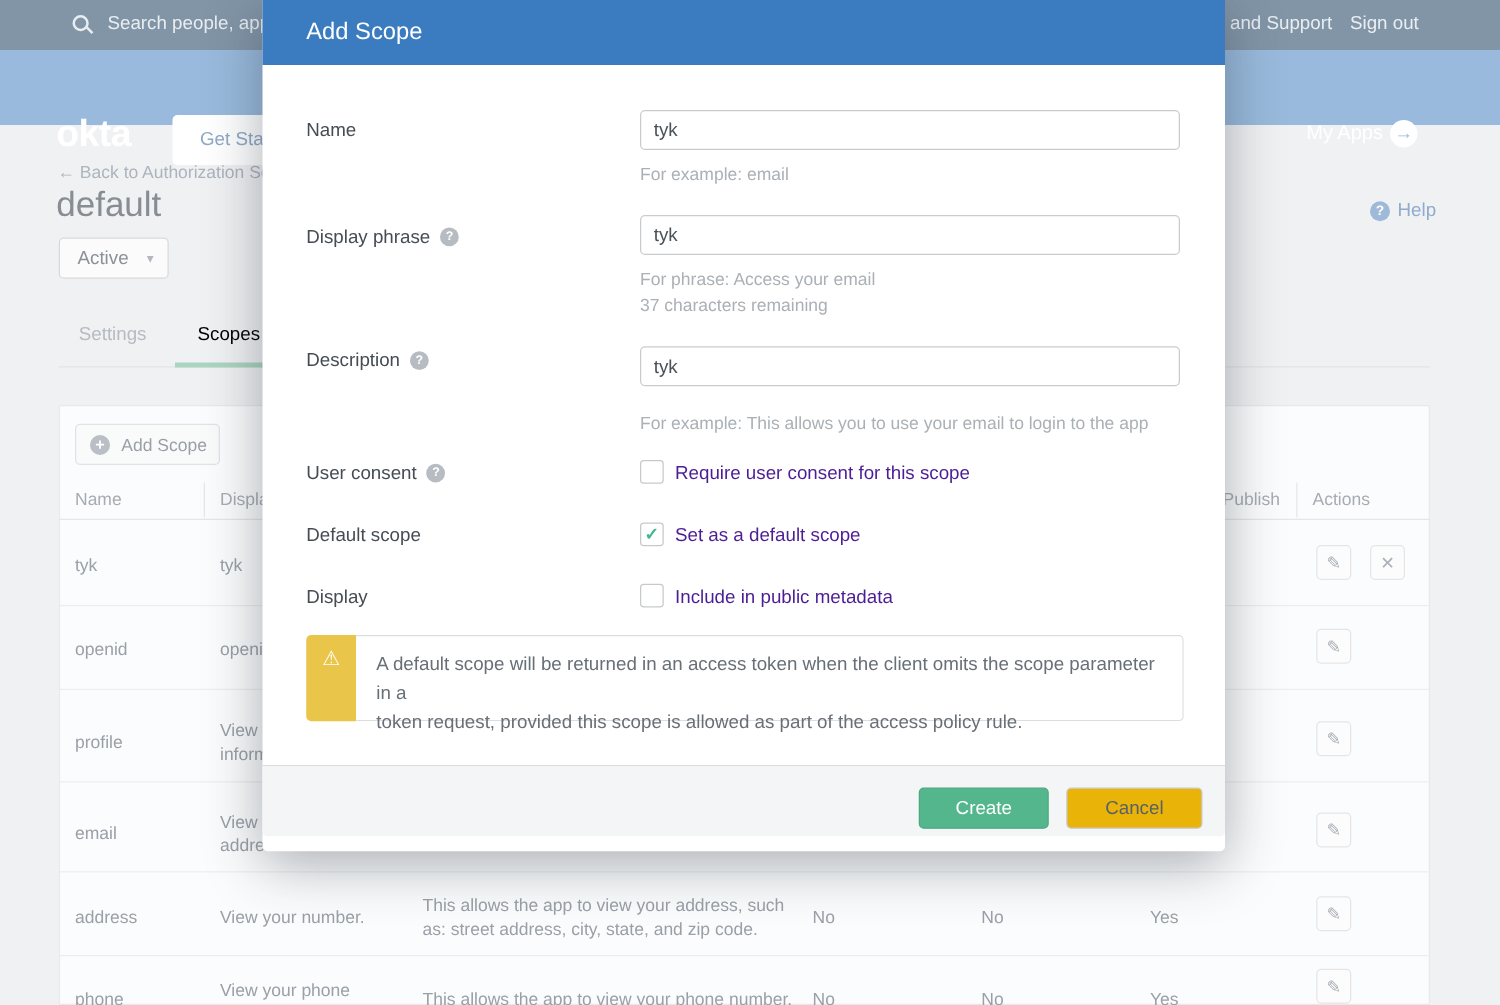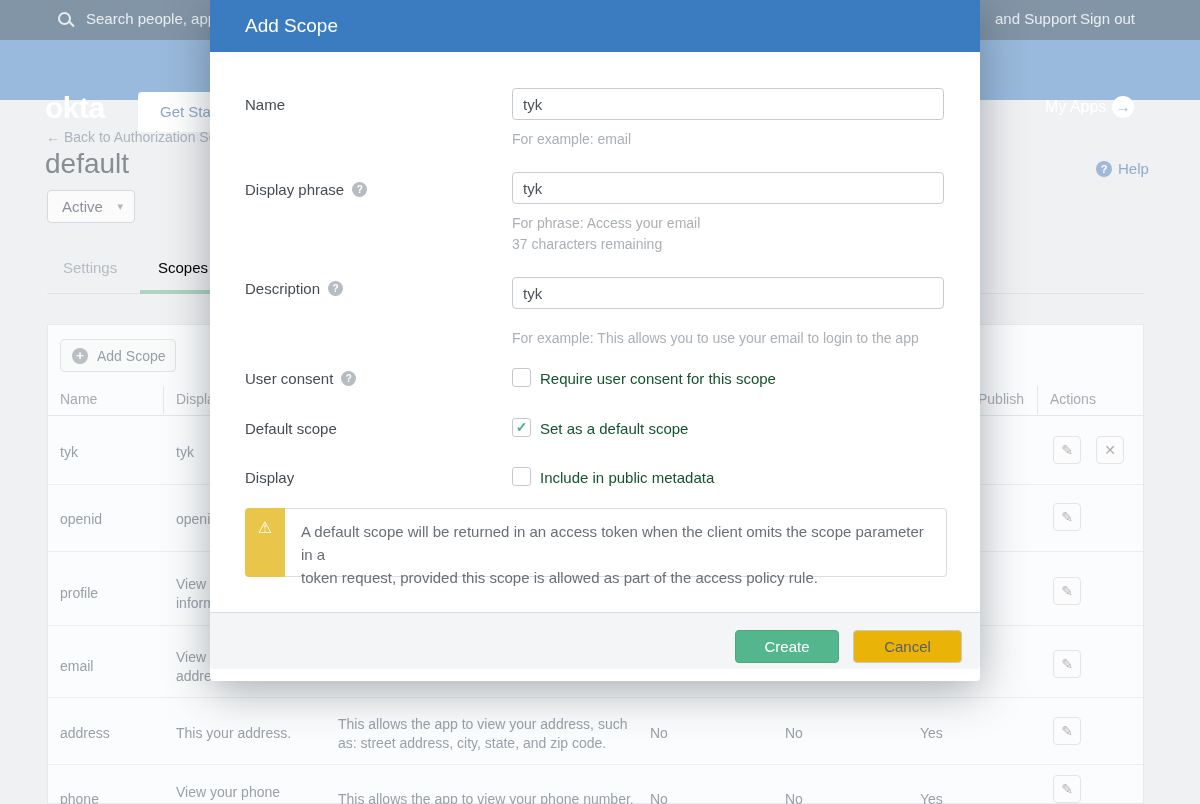--- a/index.html
+++ b/index.html
@@ -46,39 +46,39 @@
 
   
   .modal { left:210px; top:0; width:770px; height:681px; background:#ffffff; box-shadow:0 10px 45px rgba(35,45,55,0.38); border-radius:0 0 4px 4px; }
   .modal-header { position:absolute; left:0; top:0; width:770px; height:52px; background:#3a7cbf; }
   .modal-title { position:absolute; left:35px; top:15px; color:#ffffff; font-size:19px; }
   .f-label { position:absolute; left:35px; color:#454c53; font-size:15px; display:flex; align-items:center; gap:8px; }
   .qmark { width:15px; height:15px; background:#b6bcc2; border-radius:50%; color:#ffffff; font-size:10px; font-weight:bold; text-align:center; line-height:15px; display:inline-block; }
   .f-input { position:absolute; left:302px; width:432px; height:32px; border:1px solid #c9cccf; border-radius:4px; padding:0 10px; font-family:"Liberation Sans",sans-serif; font-size:15px; color:#49525b; background:#ffffff; }
   .f-helper { position:absolute; left:302px; color:#aab0b5; font-size:14px; }
   .cb { position:absolute; left:302px; width:19px; height:19px; background:#ffffff; border:1px solid #c6c9cc; border-radius:3px; color:#45b58d; font-size:14px; font-weight:bold; text-align:center; line-height:17px; }
-  .cb-label { position:absolute; left:330px; color:#14532d; font-size:15px; }
+  .cb-label { position:absolute; left:330px; color:#4c1d95; font-size:15px; }
 
   .warn { position:absolute; left:35px; top:508px; width:702px; height:69px; }
   .warn-flag { position:absolute; left:0; top:0; width:40px; height:69px; background:#e9c64a; border-radius:4px 0 0 4px; color:#ffffff; font-size:16px; text-align:center; line-height:40px; }
   .warn-body { position:absolute; left:40px; top:0; width:662px; height:69px; background:#ffffff; border:1px solid #dbdde0; border-left:none; border-radius:0 4px 4px 0; color:#696f76; font-size:15px; line-height:23px; padding:11px 16px; }
 
   .modal-footer { position:absolute; left:0; top:612px; width:770px; height:57px; background:#f4f5f6; border-top:1px solid #d9dbde; border-radius:0 0 4px 4px; }
   .btn-create { position:absolute; left:525px; top:17px; width:104px; height:33px; background:#54b68c; border:1px solid #4aa77e; border-radius:4px; color:#ffffff; font-size:15px; text-align:center; line-height:31px; }
   .btn-cancel { position:absolute; left:643px; top:17px; width:109px; height:33px; background:#eab308; border:1px solid #c7c9cc; border-radius:4px; color:#596067; font-size:15px; text-align:center; line-height:31px; }
 </style>
 </head>
 <body>
 
 <div id="screen">
 
   <div class="abs topbar">
     <span class="abs mag"></span>
     <span class="abs topbar-text" style="left:86px;top:10px;">Search people, apps</span>
-    <span class="abs topbar-text" style="left:984px;top:10px;margin-left:11px;">and Support</span>
+    <span class="abs topbar-text" style="left:984px;top:10px;">and Support</span>
     <span class="abs topbar-text" style="left:1080px;top:10px;">Sign out</span>
   </div>
 
   <div class="abs brandbar">
     <span class="abs okta-logo">okta</span>
     <span class="abs getstarted">Get Start</span>
     <span class="abs myapps-label">My Apps</span>
     <span class="abs arrow-circle">→</span>
   </div>
 
@@ -139,21 +139,21 @@
   <div>
     <span class="abs td" style="left:60px;top:657px;">email</span>
     <span class="abs td" style="left:176px;top:648px;">View y</span>
     <span class="abs td" style="left:176px;top:667px;">addre</span>
     <span class="abs icon-btn" style="left:1053px;top:650px;"><span>✎</span></span>
   </div>
   <div class="abs row-div" style="top:697px;"></div>
 
   <div>
     <span class="abs td" style="left:60px;top:724px;">address</span>
-    <span class="abs td" style="left:176px;top:724px;">This your address.</span>
+    <span class="abs td" style="left:176px;top:724px;">View your number.</span>
     <span class="abs td" style="left:338px;top:715px;">This allows the app to view your address, such</span>
     <span class="abs td" style="left:338px;top:734px;">as: street address, city, state, and zip code.</span>
     <span class="abs td" style="left:650px;top:724px;">No</span>
     <span class="abs td" style="left:785px;top:724px;">No</span>
     <span class="abs td" style="left:920px;top:724px;">Yes</span>
     <span class="abs icon-btn" style="left:1053px;top:717px;"><span>✎</span></span>
   </div>
   <div class="abs row-div" style="top:764px;"></div>
 
   <div>

